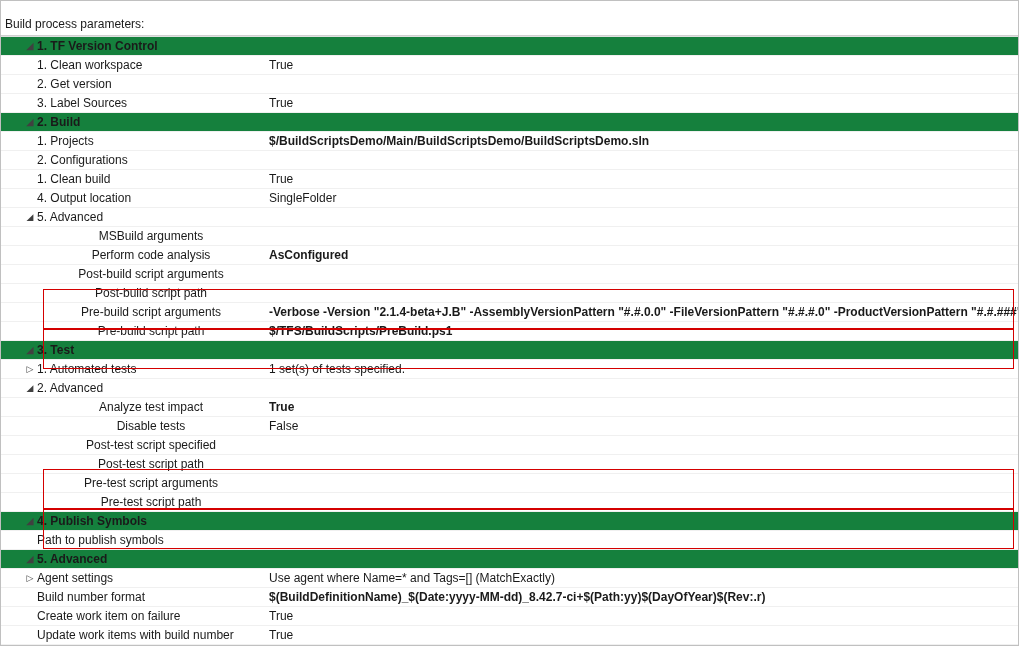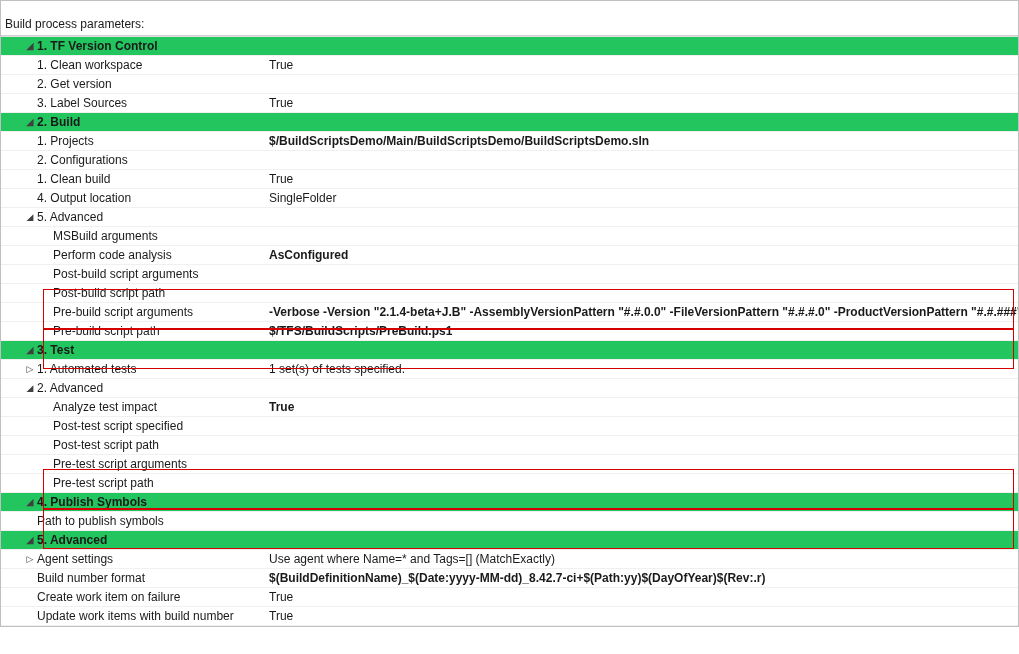--- a/index.html
+++ b/index.html
@@ -24,21 +24,21 @@
     border-top: 1px solid #e0e0e0;
   }
   .row {
     display: flex;
     align-items: stretch;
     min-height: 18px;
     border-bottom: 1px solid #f0f0f0;
     background: #ffffff;
   }
   .row.cat-head {
-    background: #22c55e;
+    background: #15803d;
     font-weight: bold;
   }
   .row.cat-head .val { font-weight: bold; }
   .label {
     width: 268px;
     box-sizing: border-box;
     display: flex;
     align-items: center;
     padding: 2px 4px 2px 4px;
     white-space: nowrap;
@@ -59,21 +59,21 @@
     text-align: center;
     font-size: 9px;
     margin-right: 2px;
     color: #404040;
     user-select: none;
   }
   .tri.expanded::before { content: "◢"; }
   .tri.collapsed::before { content: "▷"; }
   .tri.blank::before { content: ""; }
   .ind1 { padding-left: 20px; }
-  .ind2 { padding-left: 52px; }
+  .ind2 { padding-left: 36px; justify-content: center; }
   .hl-group {
     position: relative;
   }
   .hl-box {
     position: absolute;
     border: 1px solid #d40000;
     pointer-events: none;
     box-sizing: border-box;
   }
 </style>
@@ -216,20 +216,26 @@
       <div class="val"></div>
     </div>
     <div class="row">
       <div class="label ind2">
           <span>Analyze test impact</span>
         </div>
       <div class="val bold">True</div>
     </div>
     <div class="row">
       <div class="label ind2">
+          <span>Disable tests</span>
+        </div>
+      <div class="val">False</div>
+    </div>
+    <div class="row">
+      <div class="label ind2">
           <span>Post-test script specified</span>
         </div>
       <div class="val"></div>
     </div>
     <div class="row">
       <div class="label ind2">
           <span>Post-test script path</span>
         </div>
       <div class="val"></div>
     </div>

